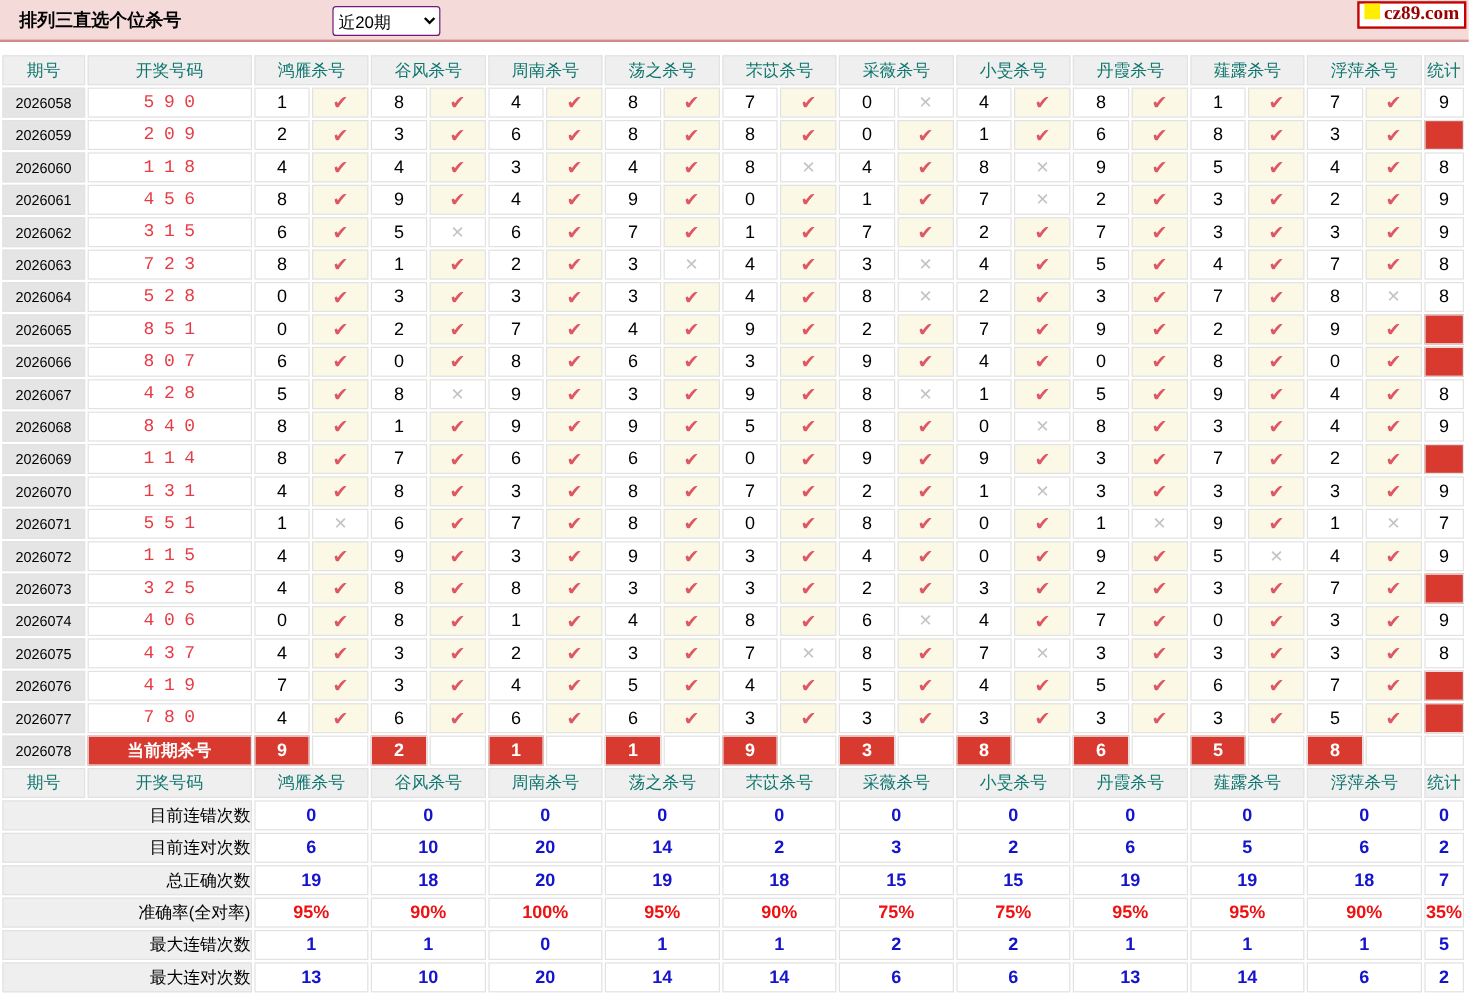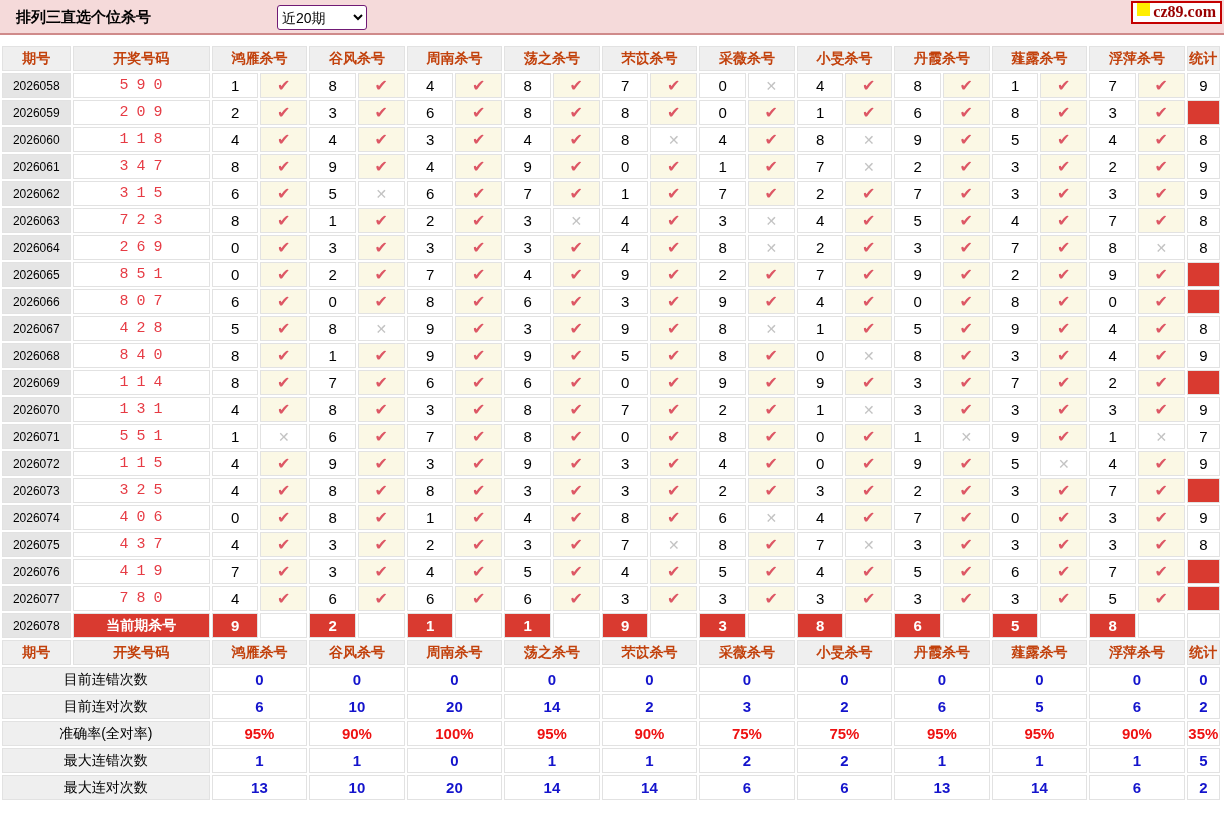--- a/index.html
+++ b/index.html
@@ -21,32 +21,32 @@
         border:2px solid #C40000;display:flex;align-items:flex-start;padding:0 4px;
         gap:3px;text-decoration:none;cursor:pointer;}
   .logo-sq{width:13px;height:13px;background:#FFEE00;display:inline-block;}
   .logo-text{color:#990000;font-family:"Liberation Serif","DejaVu Serif",serif;
              font-size:16px;font-weight:700;}
   
   table{table-layout:fixed;border-collapse:separate;border-spacing:2px;
         width:1222px;margin-top:9px;}
   td,th{border:1px solid #E2E2E2;height:23px;padding:0;text-align:center;
         vertical-align:middle;overflow:hidden;white-space:nowrap;background:#fff;}
-  th{background:#EFEFEF;font-size:14px;font-weight:700;color:#c2410c;text-align:center;}
+  th{background:#EFEFEF;font-size:14px;font-weight:400;color:#0f766e;text-align:center;}
   .c-period{background:#e5e5e5;font-size:12px;color:#000;}
   .c-win{color:var(--win-red);font-size:15px;letter-spacing:8px;text-indent:8px;font-family:Liberation Mono, monospace;}
   .c-num{font-size:15px;color:#000;}
   .c-mark.ok{background:#FBF8E5;}
   .c-mark.ok span{color:var(--check);font-size:16px;font-weight:700;}
   .c-mark.no span{color:var(--cross);font-size:14px;font-weight:700;}
   .c-stat{font-size:15px;color:#000;}
   .c-stat.full{background:var(--accent);color:#ffffff;font-weight:700;font-size:13px;padding-left:44px;}
   .cur-label{background:var(--accent);color:#fff;font-weight:700;font-size:14px;margin-left:29px;}
   .cur-num{background:var(--accent);color:#fff;font-weight:700;font-size:15px;}
-  .c-slabel{background:#EFEFEF;font-size:14px;color:#000;}
+  .c-slabel{background:#EFEFEF;font-size:14px;color:#000;text-align:right;}
   .c-sval{font-weight:700;font-size:15px;}
   .c-sval.blue{color:var(--stat-blue);}
   .c-sval.red{color:var(--stat-red);margin-left:25px;}
 </style>
 </head>
 <body>
 
 <div class="topbar">
   <span class="title">排列三直选个位杀号</span>
   <select class="range">
@@ -172,21 +172,21 @@
         <td class="c-num">9</td>
         <td class="c-mark ok"><span>✔</span></td>
         <td class="c-num">5</td>
         <td class="c-mark ok"><span>✔</span></td>
         <td class="c-num">4</td>
         <td class="c-mark ok"><span>✔</span></td>
         <td class="c-stat">8</td>
       </tr>
       <tr>
         <td class="c-period">2026061</td>
-        <td class="c-win">347</td>
+        <td class="c-win">456</td>
         <td class="c-num">8</td>
         <td class="c-mark ok"><span>✔</span></td>
         <td class="c-num">9</td>
         <td class="c-mark ok"><span>✔</span></td>
         <td class="c-num">4</td>
         <td class="c-mark ok"><span>✔</span></td>
         <td class="c-num">9</td>
         <td class="c-mark ok"><span>✔</span></td>
         <td class="c-num">0</td>
         <td class="c-mark ok"><span>✔</span></td>
@@ -247,21 +247,21 @@
         <td class="c-num">5</td>
         <td class="c-mark ok"><span>✔</span></td>
         <td class="c-num">4</td>
         <td class="c-mark ok"><span>✔</span></td>
         <td class="c-num">7</td>
         <td class="c-mark ok"><span>✔</span></td>
         <td class="c-stat">8</td>
       </tr>
       <tr>
         <td class="c-period">2026064</td>
-        <td class="c-win">269</td>
+        <td class="c-win">528</td>
         <td class="c-num">0</td>
         <td class="c-mark ok"><span>✔</span></td>
         <td class="c-num">3</td>
         <td class="c-mark ok"><span>✔</span></td>
         <td class="c-num">3</td>
         <td class="c-mark ok"><span>✔</span></td>
         <td class="c-num">3</td>
         <td class="c-mark ok"><span>✔</span></td>
         <td class="c-num">4</td>
         <td class="c-mark ok"><span>✔</span></td>
@@ -668,20 +668,34 @@
         <td class="c-sval blue" colspan="2">14</td>
         <td class="c-sval blue" colspan="2">2</td>
         <td class="c-sval blue" colspan="2">3</td>
         <td class="c-sval blue" colspan="2">2</td>
         <td class="c-sval blue" colspan="2">6</td>
         <td class="c-sval blue" colspan="2">5</td>
         <td class="c-sval blue" colspan="2">6</td>
         <td class="c-sval blue">2</td>
       </tr>
       <tr>
+        <td class="c-slabel" colspan="2">总正确次数</td>
+        <td class="c-sval blue" colspan="2">19</td>
+        <td class="c-sval blue" colspan="2">18</td>
+        <td class="c-sval blue" colspan="2">20</td>
+        <td class="c-sval blue" colspan="2">19</td>
+        <td class="c-sval blue" colspan="2">18</td>
+        <td class="c-sval blue" colspan="2">15</td>
+        <td class="c-sval blue" colspan="2">15</td>
+        <td class="c-sval blue" colspan="2">19</td>
+        <td class="c-sval blue" colspan="2">19</td>
+        <td class="c-sval blue" colspan="2">18</td>
+        <td class="c-sval blue">7</td>
+      </tr>
+      <tr>
         <td class="c-slabel" colspan="2">准确率(全对率)</td>
         <td class="c-sval red" colspan="2">95%</td>
         <td class="c-sval red" colspan="2">90%</td>
         <td class="c-sval red" colspan="2">100%</td>
         <td class="c-sval red" colspan="2">95%</td>
         <td class="c-sval red" colspan="2">90%</td>
         <td class="c-sval red" colspan="2">75%</td>
         <td class="c-sval red" colspan="2">75%</td>
         <td class="c-sval red" colspan="2">95%</td>
         <td class="c-sval red" colspan="2">95%</td>

